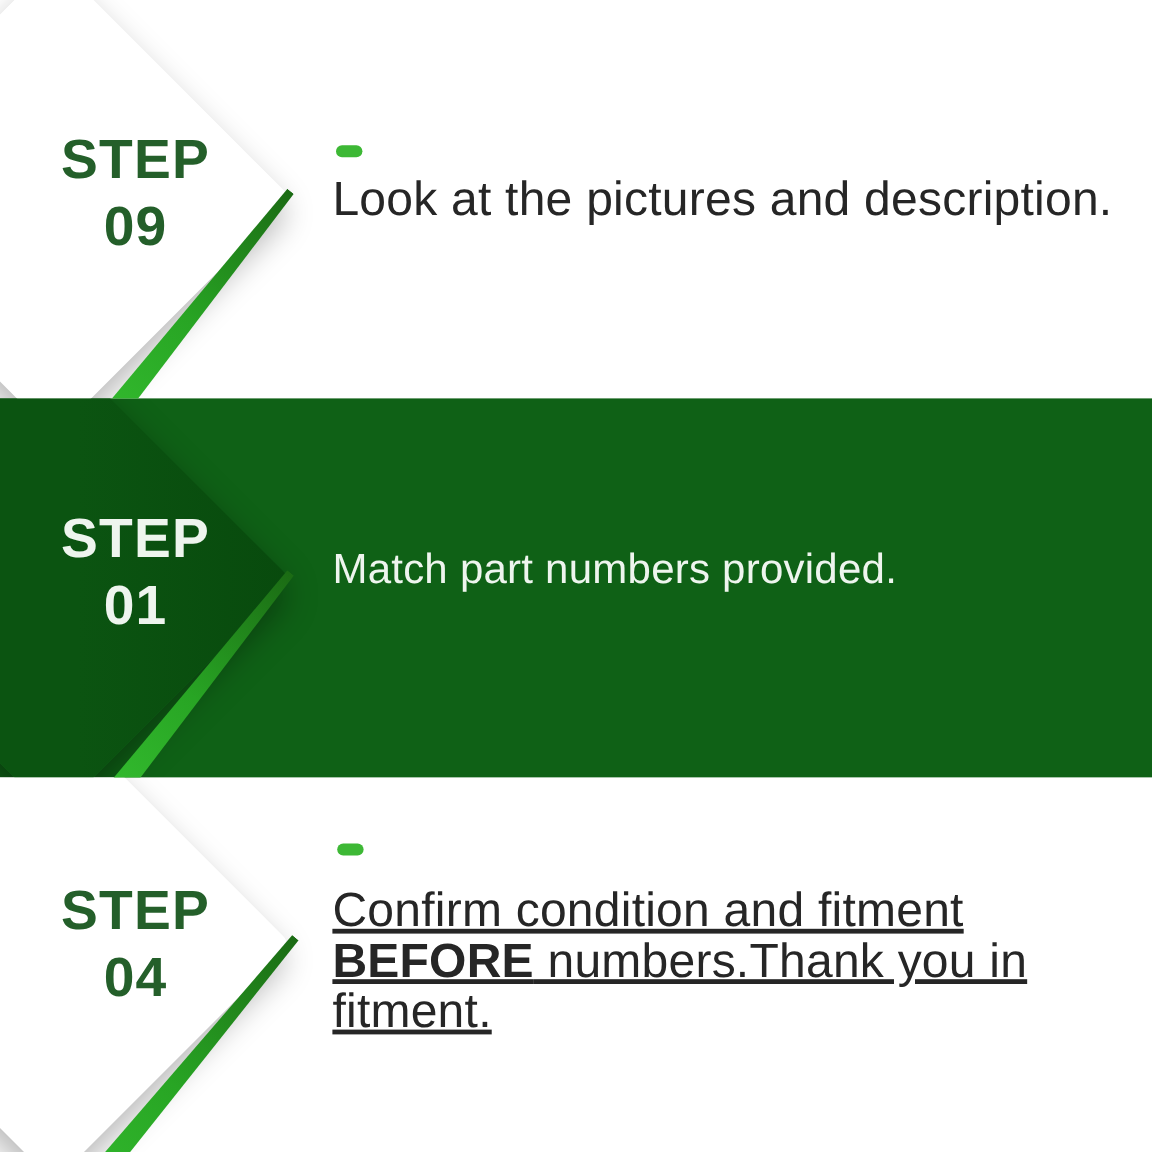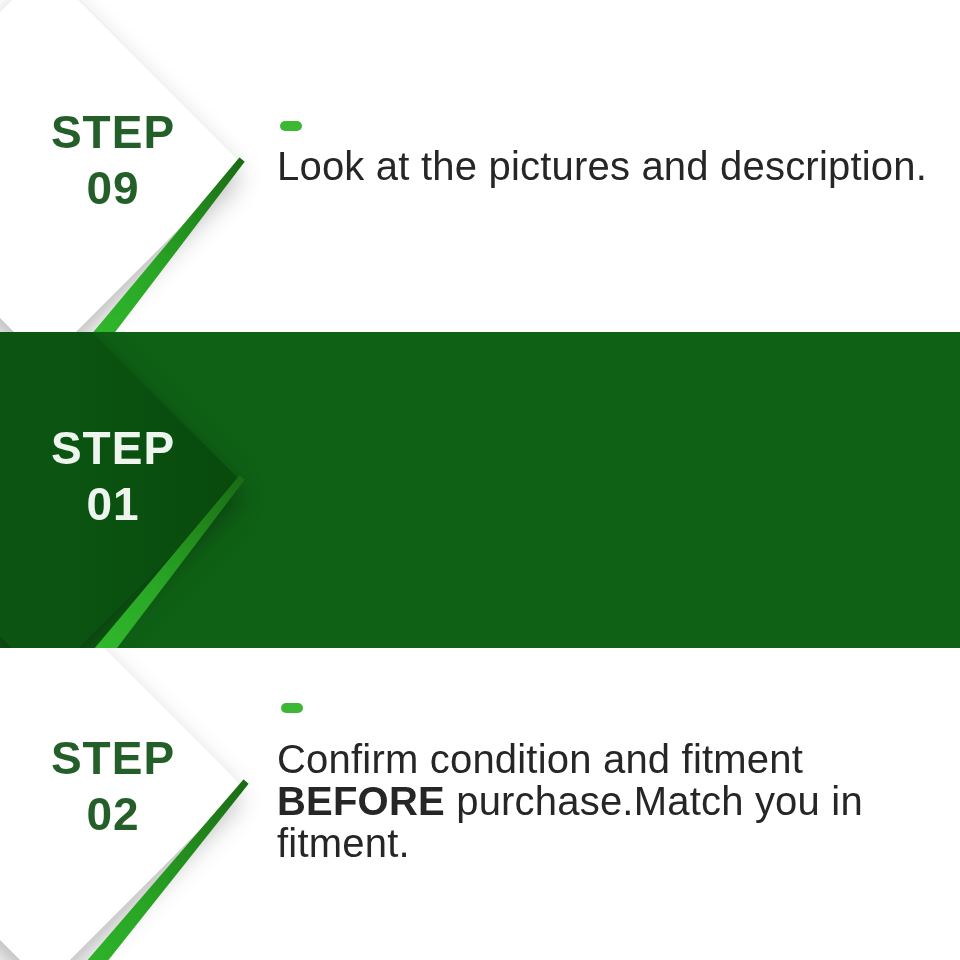--- a/index.html
+++ b/index.html
@@ -50,21 +50,21 @@
   .dash{width:22px;height:10px;border-radius:5px;background:var(--dash-green);}
   .step--one .content{top:121px;}
   .step--one .dash{margin-bottom:14px;margin-left:3px;}
   .step--two .content{top:122px;}
   .step--three .content{top:55px;}
   .step--three .dash{margin-bottom:14px;margin-left:4px;}
 
   .desc{font-size:40px;line-height:42px;letter-spacing:0.2px;color:var(--body-text);font-weight:400;}
   .step--two .desc{color:var(--band-text);font-size:35px;}
   .desc .bold{font-weight:700;}
-  .step--three .desc-lines{margin-top:25px;}
+  .step--three .desc-lines{margin-top:25px;text-decoration:underline;}
 </style>
 </head>
 <body>
 
 <div class="page">
 
   <section class="step step--one">
     <div class="diamond diamond--light"></div>
     <div class="stripe"></div>
     <div class="step-label">
@@ -77,32 +77,35 @@
     </div>
   </section>
 
   <section class="step step--two">
     <div class="diamond diamond--dark"></div>
     <div class="stripe"></div>
     <div class="step-label">
       <div>STEP</div>
       <div>01</div>
     </div>
+    <div class="content">
+      <p class="desc">Match part numbers provided.</p>
+    </div>
   </section>
 
   <section class="step step--three">
     <div class="diamond diamond--light"></div>
     <div class="stripe"></div>
     <div class="step-label">
       <div>STEP</div>
-      <div>02</div>
+      <div>04</div>
     </div>
     <div class="content">
       <div class="dash"></div>
       <div class="desc desc-lines">
         <div>Confirm condition and fitment</div>
-        <div><span class="bold">BEFORE</span><span> purchase.Match you in</span></div>
+        <div><span class="bold">BEFORE</span><span> numbers.Thank you in</span></div>
         <div>fitment.</div>
       </div>
     </div>
   </section>
 
 </div>
 
 </body></html>

